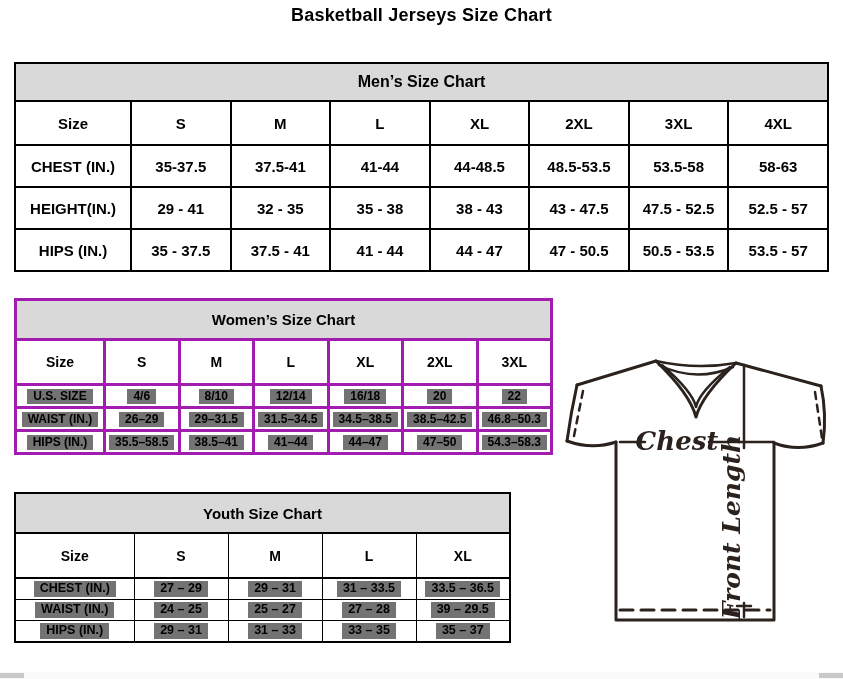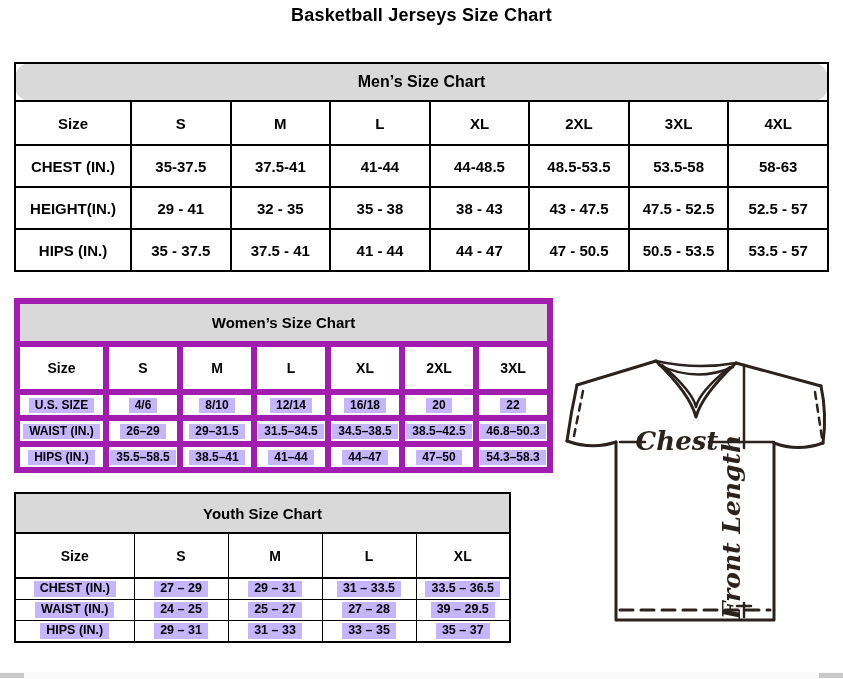--- a/index.html
+++ b/index.html
@@ -8,41 +8,41 @@
 
   .page-title{position:absolute;top:5px;left:0;width:843px;text-align:center;
     font-size:18px;font-weight:bold;letter-spacing:0.2px;}
 
   table{border-collapse:collapse;position:absolute;table-layout:fixed;background:#fff;}
   td{text-align:center;vertical-align:middle;font-weight:bold;white-space:nowrap;overflow:hidden;padding:0;}
 
   
   #mens{left:14px;top:62px;width:815px;border:2px solid #000;}
   #mens td{border:2px solid #000;font-size:15px;}
-  #mens tr.hdr td{height:36px;background:#d9d9d9;font-size:16px;border-radius:15px;}
+  #mens tr.hdr td{height:36px;background:#d9d9d9;font-size:16px;}
   #mens tr.szrow td{height:42px;}
   #mens tr.drow td{height:40px;}
 
   
   #womens{left:14px;top:298px;width:539px;border:2px solid #000;}
-  #womens td{border:6px solid #a21caf;margin-top:32px;}
+  #womens td{border:3px solid #a21caf;margin-top:32px;}
   #womens tr.hdr td{height:37px;background:#d9d9d9;font-size:15px;border-bottom-width:2px;}
   #womens tr.szrow td{height:42px;font-size:14px;border-bottom-width:2px;}
   #womens tr.drow td{height:20px;font-size:12px;}
   #womens td.rowlab{font-size:11.5px;}
 
   
   #youth{left:14px;top:492px;width:497px;border:2px solid #000;}
   #youth td{border:1px solid #000;}
   #youth tr.hdr td{height:38px;background:#d9d9d9;font-size:15px;border-bottom-width:2px;margin-left:20px;}
   #youth tr.szrow td{height:43px;font-size:14px;border-bottom-width:2px;}
   #youth tr.drow td{height:20px;font-size:12.5px;}
   #youth td.rowlab{font-size:11.5px;}
 
-  .hl{background:#c4b5fd;display:inline-block;padding:0 6px;line-height:1.25;}
+  .hl{background:#737373;display:inline-block;padding:0 6px;line-height:1.25;}
 
   
   #jersey{position:absolute;left:557px;top:354px;}
 
   
   .scrollbar{position:absolute;left:0;top:672px;width:843px;height:7px;background:#fafafa;}
   .sb-btn{position:absolute;top:1px;width:24px;height:5px;background:#c9c9c9;}
   .sb-btn.left{left:0;}
   .sb-btn.right{right:0;}
 </style>

